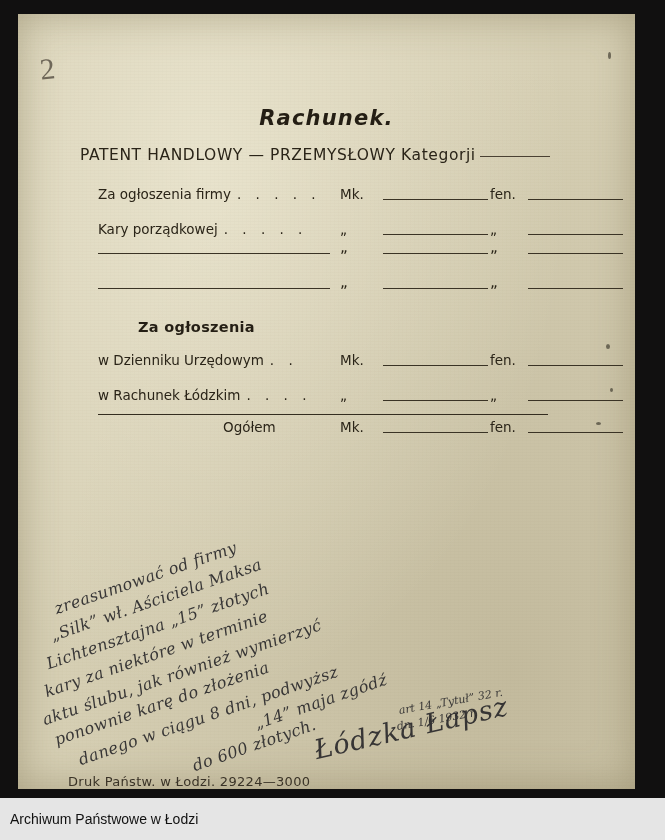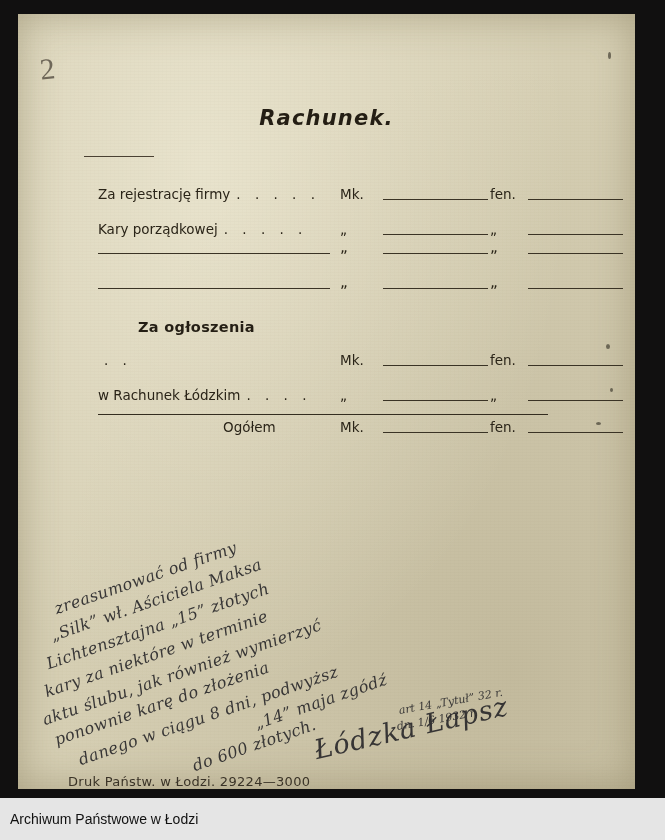--- a/index.html
+++ b/index.html
@@ -235,25 +235,25 @@
   <div id="paper">
     <div id="grain"></div>
 
     <div class="form">
 
       <div class="pencil-mark">2</div>
 
       <div class="title">Rachunek.</div>
 
       <div class="subtitle">
-        <span class="rule"></span>
+        <span>PATENT HANDLOWY — PRZEMYSŁOWY Kategorji</span><span class="rule"></span>
       </div>
 
       <div class="row" style="top:172px;">
-        <span class="label">Za rejestrację firmy</span>
+        <span class="label">Za ogłoszenia firmy</span>
         <span class="dots">. . . . .</span>
         <span class="unit1">Mk.</span>
         <span class="line1"></span>
         <span class="unit2">fen.</span>
         <span class="line2"></span>
       </div>
 
       <div class="row" style="top:207px;">
         <span class="label">Kary porządkowej</span>
         <span class="dots">. . . . .</span>
@@ -275,20 +275,21 @@
         <span class="lead-line"></span>
         <span class="unit1">„</span>
         <span class="line1"></span>
         <span class="unit2">„</span>
         <span class="line2"></span>
       </div>
 
       <div class="section-head" style="top:305px;">Za ogłoszenia</div>
 
       <div class="row" style="top:338px;">
+        <span class="label">w Dzienniku Urzędowym</span>
         <span class="dots">. .</span>
         <span class="unit1">Mk.</span>
         <span class="line1"></span>
         <span class="unit2">fen.</span>
         <span class="line2"></span>
       </div>
 
       <div class="row" style="top:373px;">
         <span class="label">w Rachunek Łódzkim</span>
         <span class="dots">. . . .</span>

